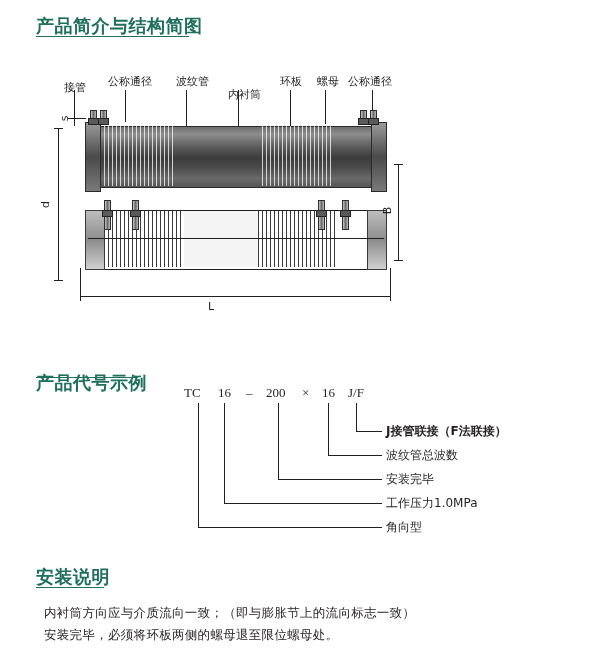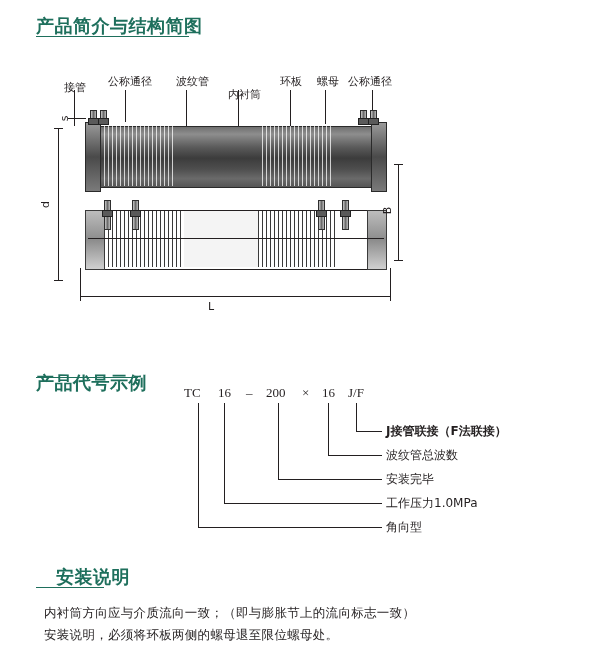--- a/index.html
+++ b/index.html
@@ -268,19 +268,19 @@
   <div class="hline" style="left:176px; top:128px; width:158px;"></div>
   <div class="hline" style="left:150px; top:152px; width:184px;"></div>
 
   <div class="code-desc" style="left:338px; top:48px;font-weight:bold;">J接管联接（F法联接）</div>
   <div class="code-desc" style="left:338px; top:72px;">波纹管总波数</div>
   <div class="code-desc" style="left:338px; top:96px;">安装完毕</div>
   <div class="code-desc" style="left:338px; top:120px;">工作压力1.0MPa</div>
   <div class="code-desc" style="left:338px; top:144px;">角向型</div>
 </div>
 
-<div class="section-title" style="left:36px; top:565px;margin-left:20px;">安装说明</div>
+<div class="section-title" style="left:36px; top:565px;">安装说明</div>
 <div class="title-underline" style="left:36px; top:587px; width:68px;"></div>
 
 <div id="notes">
   <div class="note-line" style="left:44px; top:20px;">内衬筒方向应与介质流向一致；（即与膨胀节上的流向标志一致）</div>
-  <div class="note-line" style="left:44px; top:42px;">安装说明，必须将环板两侧的螺母退至限位螺母处。</div>
+  <div class="note-line" style="left:44px; top:42px;">安装完毕，必须将环板两侧的螺母退至限位螺母处。</div>
 </div>
 
 </body></html>

